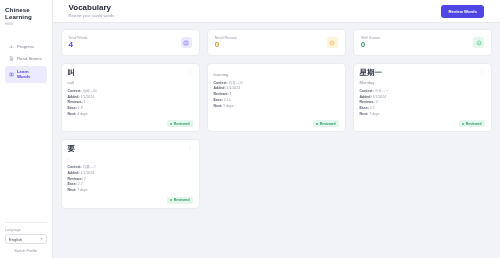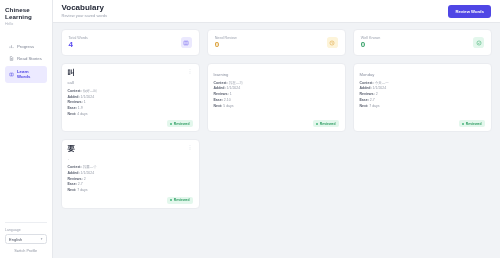--- a/index.html
+++ b/index.html
@@ -46,21 +46,21 @@
   .switch-profile {
     display: block; width: 100%; text-align: center; margin-top: 5px;
     font-size: 3.8px; color: #9096a3; cursor: pointer;
   }
 
   
   .main { flex: 1 1 auto; height: 258px; overflow: hidden; }
   .topbar {
     height: 23px; background: #ffffff; border-bottom: 1px solid #e6e8ec;
     display: flex; align-items: center; justify-content: space-between;
-    padding: 0 9px;
+    padding: 0 16px;
   }
   .page-title { font-size: 8px; font-weight: bold; color: #1f2433; line-height: 1.05; }
   .page-sub { font-size: 4px; color: #9ba1ae; margin-top: 1.5px; }
   .review-btn {
     background: #4f46e5; color: #fff; font-size: 4.2px; font-weight: bold;
     border: none; border-radius: 3px; padding: 4px 7px; cursor: pointer;
   }
 
   .content { padding: 6px 8px; }
 
@@ -240,20 +240,24 @@
           </div>
           <div class="wc-foot">
             <span class="badge">
               <span class="badge-dot"></span>
               <span>Reviewed</span>
             </span>
           </div>
         </div>
 
         <div class="word-card">
+          <div class="wc-head">
+            <div class="wc-word">星期一</div>
+            <div class="wc-menu">⋮</div>
+          </div>
           <div class="wc-trans">Monday</div>
           <div class="wc-details">
             <div class="wc-row"><b>Context:</b> <span>今天—一</span></div>
             <div class="wc-row"><b>Added:</b> <span>1/1/2024</span></div>
             <div class="wc-row"><b>Reviews:</b> <span>2</span></div>
             <div class="wc-row"><b>Ease:</b> <span>2.7</span></div>
             <div class="wc-row"><b>Next:</b> <span>7 days</span></div>
           </div>
           <div class="wc-foot">
             <span class="badge">

